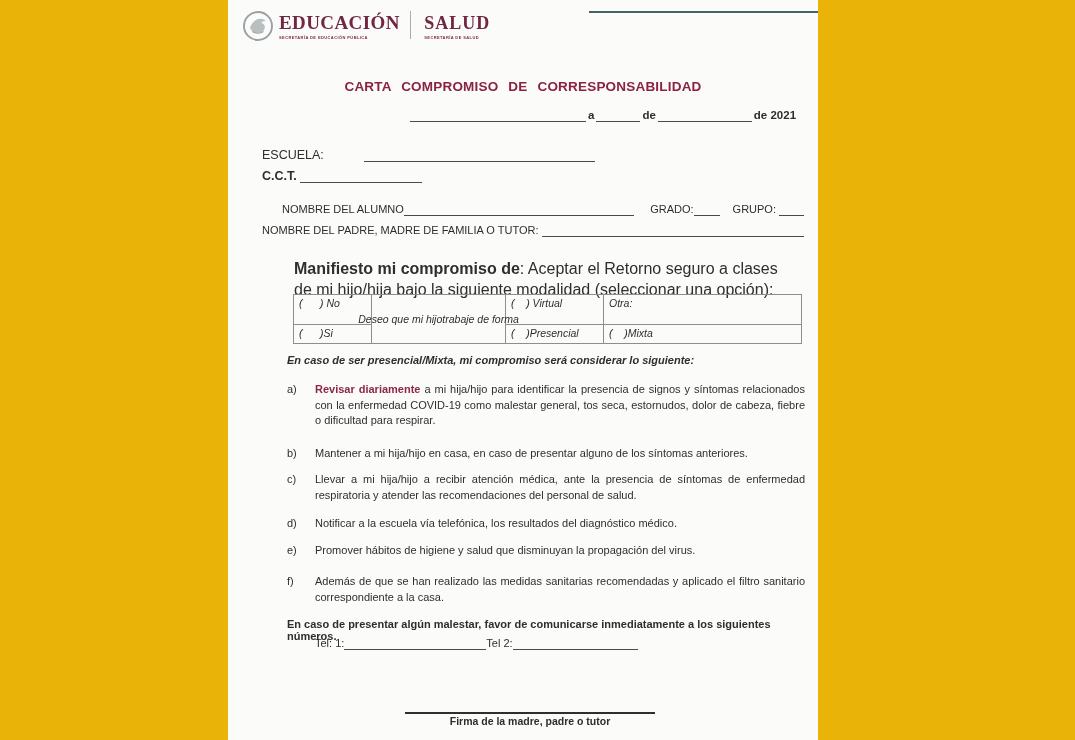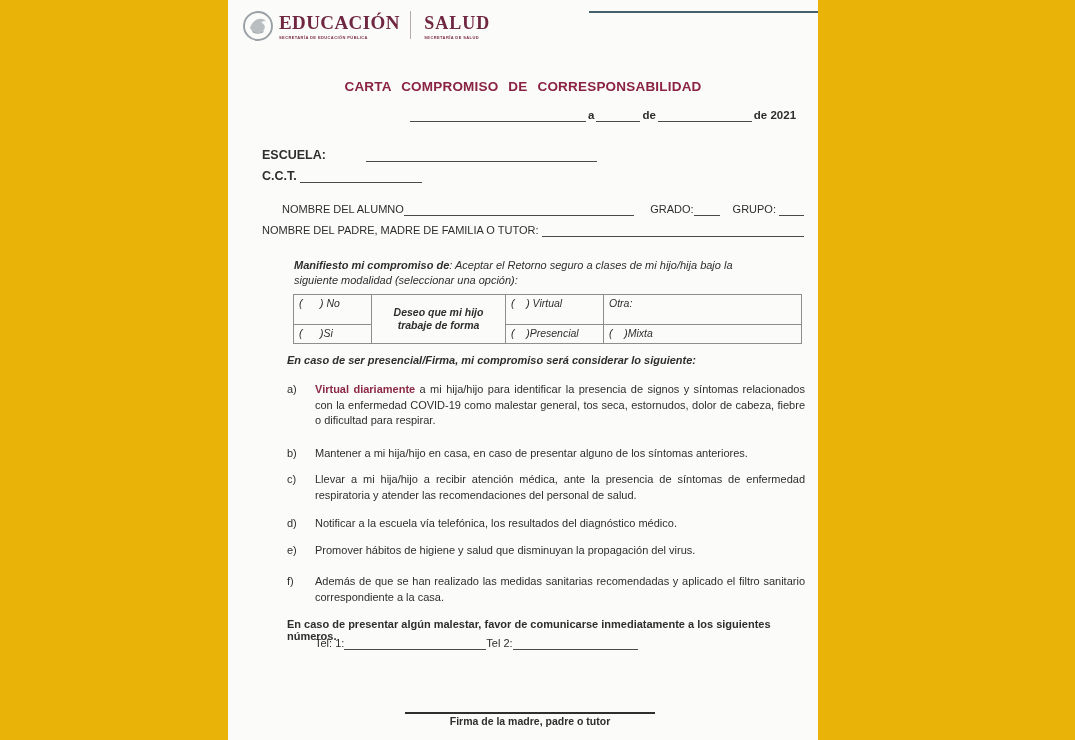--- a/index.html
+++ b/index.html
@@ -33,41 +33,41 @@
   
   .blank { display:inline-block; border-bottom:1.2px solid #4a4a4a; height:13px; }
 
   
   .date-row { position:absolute; left:182px; top:109px; display:flex; align-items:flex-end;
               font-size:11.5px; font-weight:bold; }
   .date-row .lbl { margin:0 2px; line-height:13px; }
 
   .field-line { position:absolute; display:flex; align-items:flex-end; font-size:11px; }
   .field-line .lbl { line-height:13px; white-space:pre; }
-  .escuela-line { left:34px; top:149px; font-size:12.5px; font-weight:bold;gap:40px; }
+  .escuela-line { left:34px; top:149px; font-size:12.5px; font-weight:normal;gap:40px; }
   .cct-line     { left:34px; top:170px; font-size:12.5px; font-weight:bold; }
   .alumno-line  { left:34px; top:203px; width:542px;padding-left:20px; }
   .tutor-line   { left:34px; top:224px; width:542px; }
   .flexblank { flex:1; border-bottom:1.2px solid #4a4a4a; height:13px; }
 
   
   .manifiesto { position:absolute; left:66px; top:258px; width:484px;
-                font-style:italic; font-size:11px; line-height:15px; }
+                font-size:16px; line-height:21px; }
   .manifiesto .lead { font-weight:bold; }
 
   
   .mod-table { position:absolute; left:65px; top:294px; width:509px;
                display:grid; grid-template-columns:78px 134px 98px 197px;
                grid-template-rows:30px 18px;
                border:1.2px solid #8e8e8e; font-style:italic; font-size:10.5px; }
   .mod-table .cell { padding:2px 5px; white-space:pre; line-height:13px; }
   .c-no   { grid-column:1; grid-row:1; border-right:1.2px solid #8e8e8e; border-bottom:1.2px solid #8e8e8e; }
   .c-mid  { grid-column:2; grid-row:1 / span 2; border-right:1.2px solid #8e8e8e;
-            display:flex; flex-direction:column; justify-content:center; align-items:center;
-            text-align:left; font-weight:bold; white-space:normal; }
+            display:flex; flex-direction:row; justify-content:center; align-items:center;
+            text-align:left; font-weight:normal; white-space:normal; }
   .c-virt { grid-column:3; grid-row:1; border-right:1.2px solid #8e8e8e; border-bottom:1.2px solid #8e8e8e; }
   .c-otra { grid-column:4; grid-row:1; border-bottom:1.2px solid #8e8e8e; }
   .c-si   { grid-column:1; grid-row:2; border-right:1.2px solid #8e8e8e; }
   .c-pres { grid-column:3; grid-row:2; border-right:1.2px solid #8e8e8e; }
   .c-mix  { grid-column:4; grid-row:2; }
 
   
   .cond-header { position:absolute; left:59px; top:354px; font-size:11px;
                  font-weight:bold; font-style:italic; }
   .items { position:absolute; left:59px; top:382px; width:518px; font-size:11px;
@@ -160,26 +160,26 @@
         <span>Deseo que mi hijo</span>
         <span>trabaje de forma</span>
       </div>
       <div class="cell c-virt">(    ) Virtual</div>
       <div class="cell c-otra">Otra:</div>
       <div class="cell c-si">(      )Si</div>
       <div class="cell c-pres">(    )Presencial</div>
       <div class="cell c-mix">(    )Mixta</div>
     </div>
 
-    <div class="cond-header">En caso de ser presencial/Firma, mi compromiso será considerar lo siguiente:</div>
+    <div class="cond-header">En caso de ser presencial/Mixta, mi compromiso será considerar lo siguiente:</div>
 
     <div class="items">
       <div class="item mb-a">
         <span class="letter">a)</span>
-        <span class="body"><span class="hl">Virtual diariamente</span><span> a mi hija/hijo para identificar la presencia de signos y síntomas relacionados con la enfermedad COVID-19 como malestar general, tos seca, estornudos, dolor de cabeza, fiebre o dificultad para respirar.</span></span>
+        <span class="body"><span class="hl">Revisar diariamente</span><span> a mi hija/hijo para identificar la presencia de signos y síntomas relacionados con la enfermedad COVID-19 como malestar general, tos seca, estornudos, dolor de cabeza, fiebre o dificultad para respirar.</span></span>
       </div>
       <div class="item mb-b">
         <span class="letter">b)</span>
         <span class="body">Mantener a mi hija/hijo en casa, en caso de presentar alguno de los síntomas anteriores.</span>
       </div>
       <div class="item mb-c">
         <span class="letter">c)</span>
         <span class="body">Llevar a mi hija/hijo a recibir atención médica, ante la presencia de síntomas de enfermedad respiratoria y atender las recomendaciones del personal de salud.</span>
       </div>
       <div class="item mb-d">

